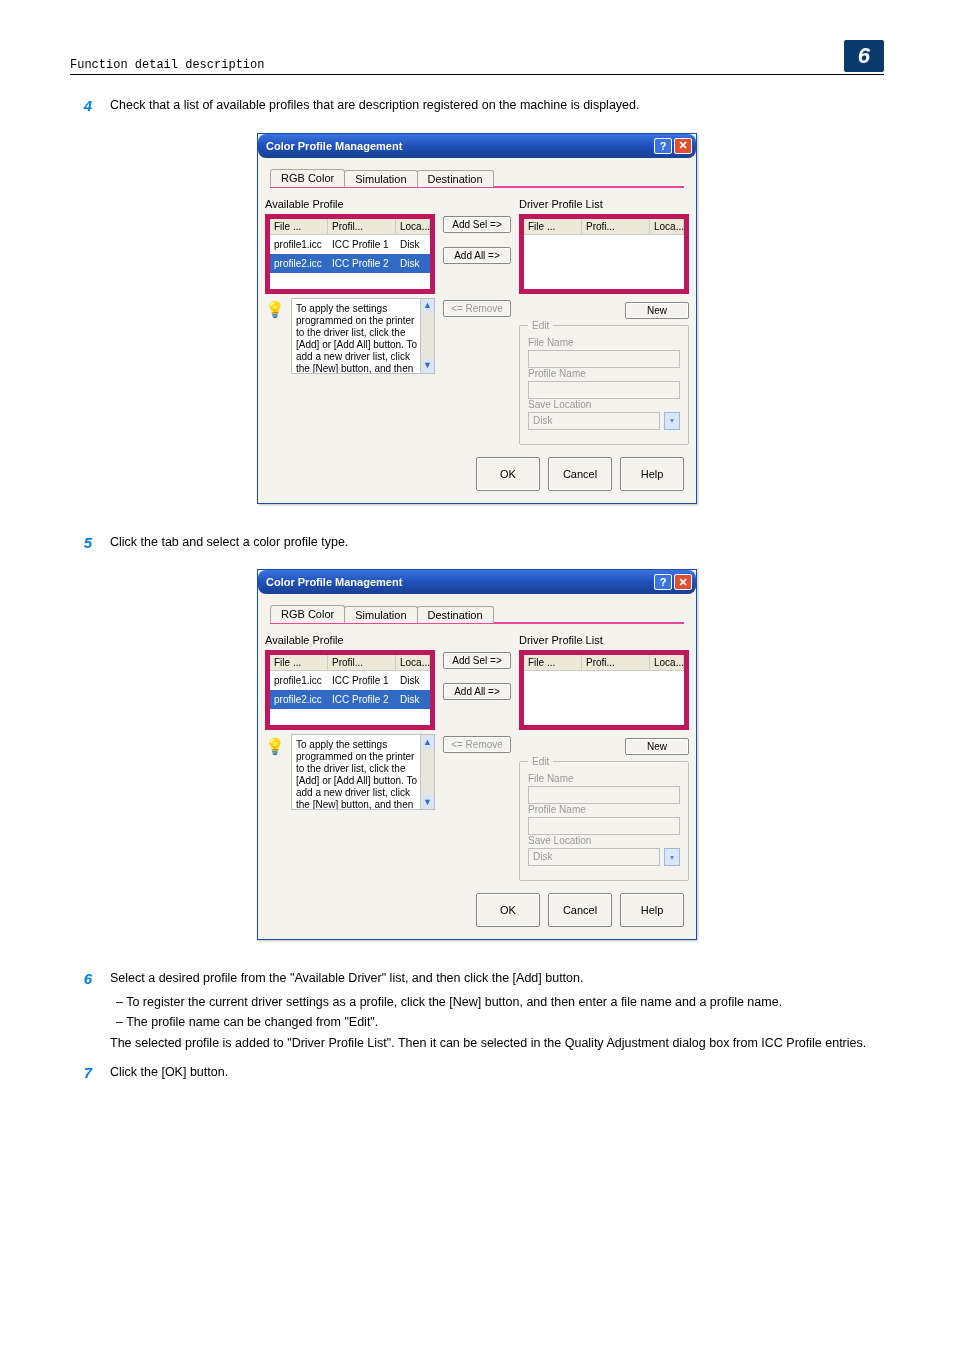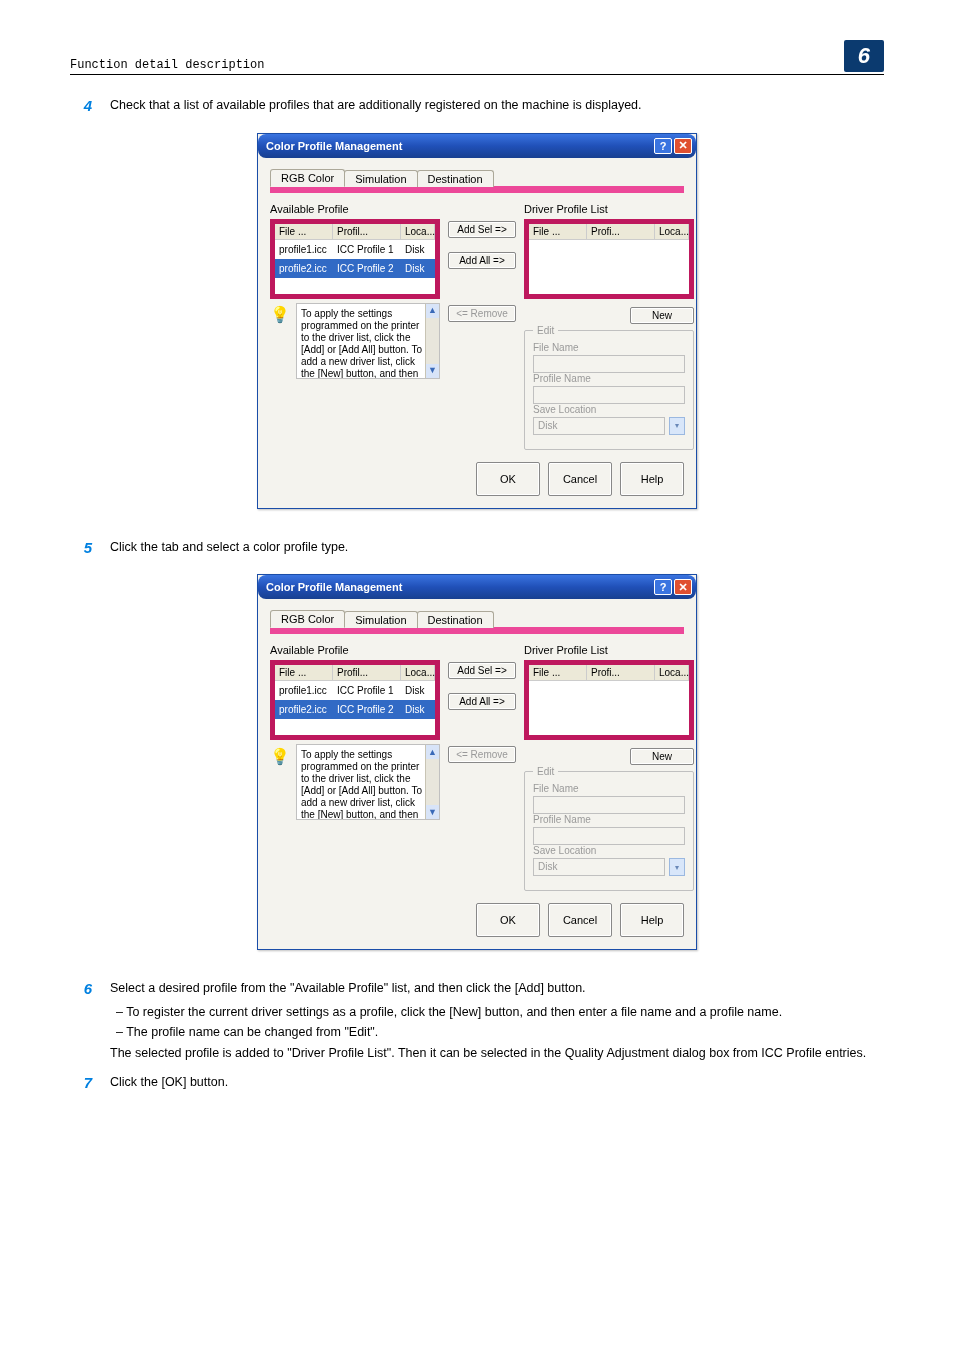--- a/index.html
+++ b/index.html
@@ -73,30 +73,30 @@
   .tb-btn {
     width:18px; height:16px; margin-left:2px;
     display:inline-flex; align-items:center; justify-content:center;
     font-size:11px; font-weight:bold;
     border:1px solid #fff; border-radius:2px;
   }
   .tb-help { background:#3a74e0; color:#fff; }
   .tb-close { background:#e05030; color:#fff; }
 
   .dlg-body { padding: 10px 12px 12px 12px; }
-  .tabs-row { display:flex; align-items:flex-end; border-bottom:7px solid #ec4899; margin-bottom:10px; }
+  .tabs-row { display:flex; align-items:flex-end; border-bottom:2px solid #ec4899; margin-bottom:10px; }
   .tab {
     border:1px solid #aca899; border-bottom:none;
     padding: 2px 10px; margin-right:-1px;
     background:#f4f3ee; position:relative; top:1px;
     border-radius:3px 3px 0 0; font-size:11px;
   }
   .tab.active { background:#f4f3ee; z-index:2; border-bottom:1px solid #f4f3ee; }
 
-  .two-col { display:flex; gap:8px; }
+  .two-col { display:flex; gap:8px;justify-content:center; }
   .col-left { flex:1; }
   .col-mid { width:70px; display:flex; flex-direction:column; gap:14px; align-items:stretch; }
   .col-right { flex:1; }
 
   .section-label { font-size:11px; margin-bottom:4px; }
 
   .listbox {
     border:5px solid #be185d; background:#fff; height:80px; overflow:hidden;
     font-size:10px;
   }
@@ -164,21 +164,21 @@
 <div class="page">
 
   <div class="header-row">
     <div class="header-left">Function detail description</div>
     <div class="chapter-badge">6</div>
   </div>
 
   <div class="step">
     <div class="step-num">4</div>
     <div class="step-body">
-        <p>Check that a list of available profiles that are additionally registered on the machine is displayed.</p>
+        <p>Check that a list of available profiles that are description registered on the machine is displayed.</p>
       </div>
   </div>
 
   <div class="dialog-wrap">
     <div class="dialog">
       <div class="titlebar">
         <span class="title-text">Color Profile Management</span>
         <span class="tb-btn tb-help">?</span>
         <span class="tb-btn tb-close">✕</span>
       </div>
@@ -362,21 +362,21 @@
           <div class="btn">Cancel</div>
           <div class="btn">Help</div>
         </div>
       </div>
     </div>
   </div>
 
   <div class="step">
     <div class="step-num">6</div>
     <div class="step-body">
-      <p>Select a desired profile from the "Available Profile" list, and then click the [Add] button.</p>
+      <p>Select a desired profile from the "Available Driver" list, and then click the [Add] button.</p>
       <p class="sub">–   To register the current driver settings as a profile, click the [New] button, and then enter a file name and a profile name.</p>
       <p class="sub">–   The profile name can be changed from "Edit".</p>
       <p>The selected profile is added to "Driver Profile List". Then it can be selected in the Quality Adjustment dialog box from ICC Profile entries.</p>
     </div>
   </div>
 
   <div class="step">
     <div class="step-num">7</div>
     <div class="step-body">
         <p>Click the [OK] button.</p>

